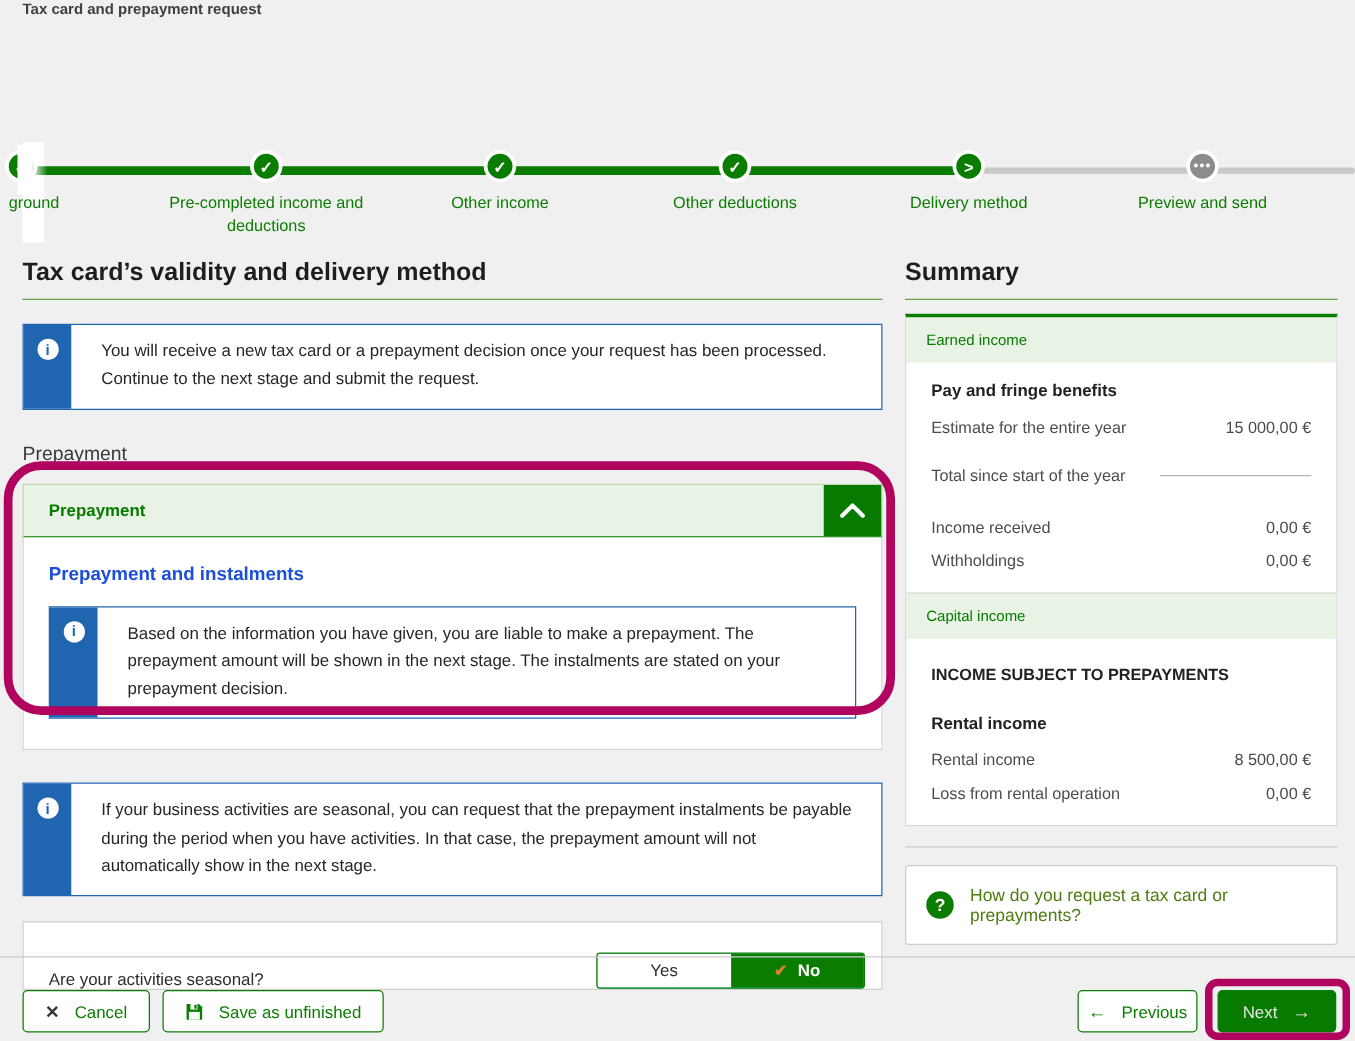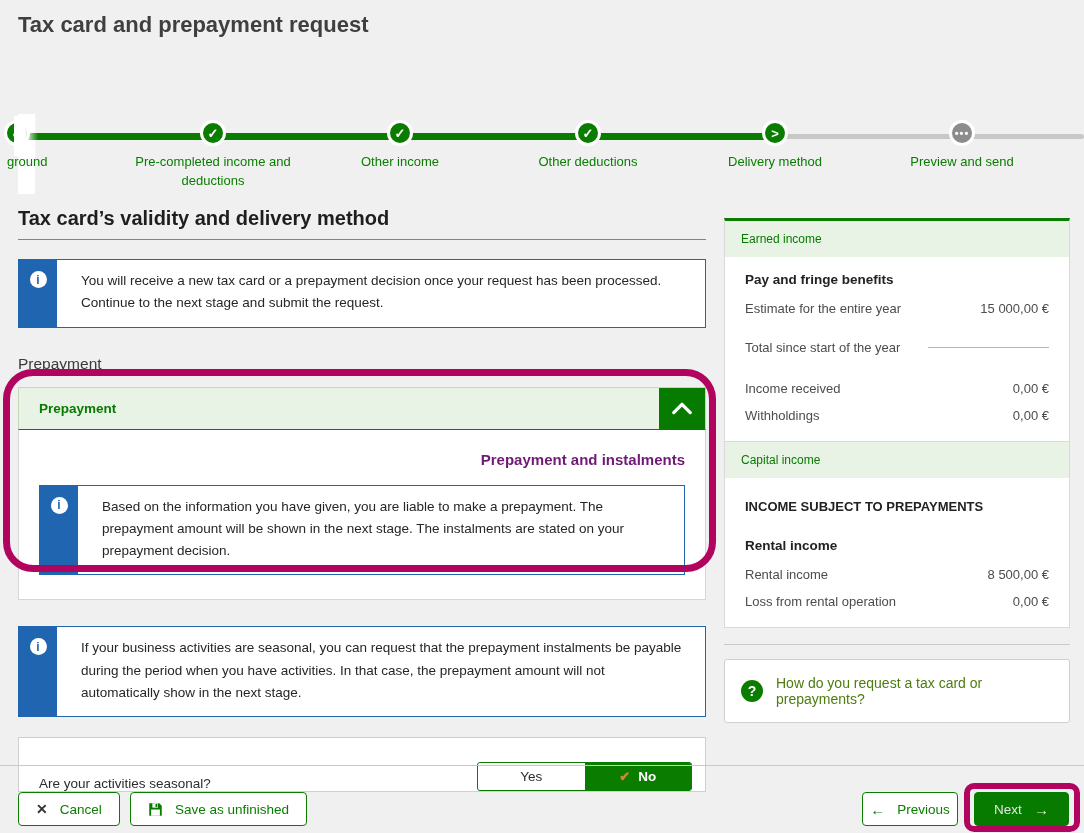--- a/index.html
+++ b/index.html
@@ -2,21 +2,21 @@
 <html><head>
 <meta charset="utf-8">
 <style>
   * { margin:0; padding:0; box-sizing:border-box; }
   html,body { background:#e9e9e9; }
   #screen {
     position:relative; width:1084px; height:833px; overflow:hidden;
     background:#f0f0f0; font-family:"Liberation Sans", sans-serif; color:#303030;
   }
   
-  .page-title { position:absolute; left:18px; top:12px; font-size:22px; font-weight:700; color:#3f3f3f; }
+  .page-title { position:absolute; left:18px; top:0; font-size:12px; font-weight:700; color:#3f3f3f; }
 
   
   .stepper { position:absolute; left:0; top:110px; width:1084px; height:90px; }
   .white-strip { position:absolute; left:18px; top:4px; width:17px; height:80px; background:#fff; }
   .track { position:absolute; border-radius:3px; }
   .track.green { left:20px; top:23px; width:755px; height:7px; background:#0a7d00; }
   .track.gray  { left:775px; top:24px; width:309px; height:5px; background:#c8c8c8; }
   .step { position:absolute; top:0; width:200px; text-align:center; }
   .dot {
     width:26px; height:26px; border-radius:50%; background:#0a7d00; border:3px solid #fff;
@@ -45,21 +45,21 @@
 
   
   .group-label { margin-top:27px; font-size:15.5px; color:#3a3a3a; }
   .accordion { margin-top:14px; }
   .acc-header { display:flex; align-items:stretch; background:#e9f3e5; border:1px solid #c2dab4;
     border-bottom:1px solid #0a7d00; height:43px; cursor:pointer; }
   .acc-title { flex:1; display:flex; align-items:center; padding-left:20px;
     font-size:13.5px; font-weight:700; color:#077b00; }
   .acc-toggle { width:46px; background:#077b00; display:flex; align-items:center; justify-content:center; flex:none; }
   .acc-body { background:#fff; border:1px solid #d6d6d6; border-top:none; padding:21px 20px 24px 20px; }
-  .acc-subheading { font-size:15px; font-weight:700; color:#701a75;text-align:right; }
+  .acc-subheading { font-size:15px; font-weight:700; color:#1d4ed8; }
   .acc-body .info-box { margin-top:17px; }
 
   
   .question-row { margin-top:20px; background:#fff; border:1px solid #cfcfcf; height:55px;
     display:flex; align-items:flex-end; justify-content:space-between; padding:0 13px 0 20px; }
   .q-label { font-size:13.5px; color:#2c2c2c; }
   .toggle { display:flex; width:215px; height:29px; border:1.5px solid #0a7d00; border-radius:3px; overflow:hidden; background:#14b8a6; }
   .toggle .opt { flex:1; display:flex; align-items:center; justify-content:center; gap:8px;
     font-size:13.5px; cursor:pointer; border:none; background:#fff; color:#2c2c2c; font-family:inherit; }
   .toggle .opt.selected { background:#0a7d00; color:#fff; font-weight:700; }
@@ -187,20 +187,21 @@
         </button>
         <button class="opt selected">
           <span class="check">✔</span>
           <span>No</span>
         </button>
       </div>
     </div>
   </div>
 
   <div class="side-col">
+    <h2 class="section-title">Summary</h2>
 
     <div class="summary-panel">
       <div class="sum-header">Earned income</div>
       <div class="sum-body">
         <div class="sum-group">Pay and fringe benefits</div>
         <div class="sum-row">
           <span>Estimate for the entire year</span>
           <span class="val">15 000,00 €</span>
         </div>
         <div class="sum-row total">

